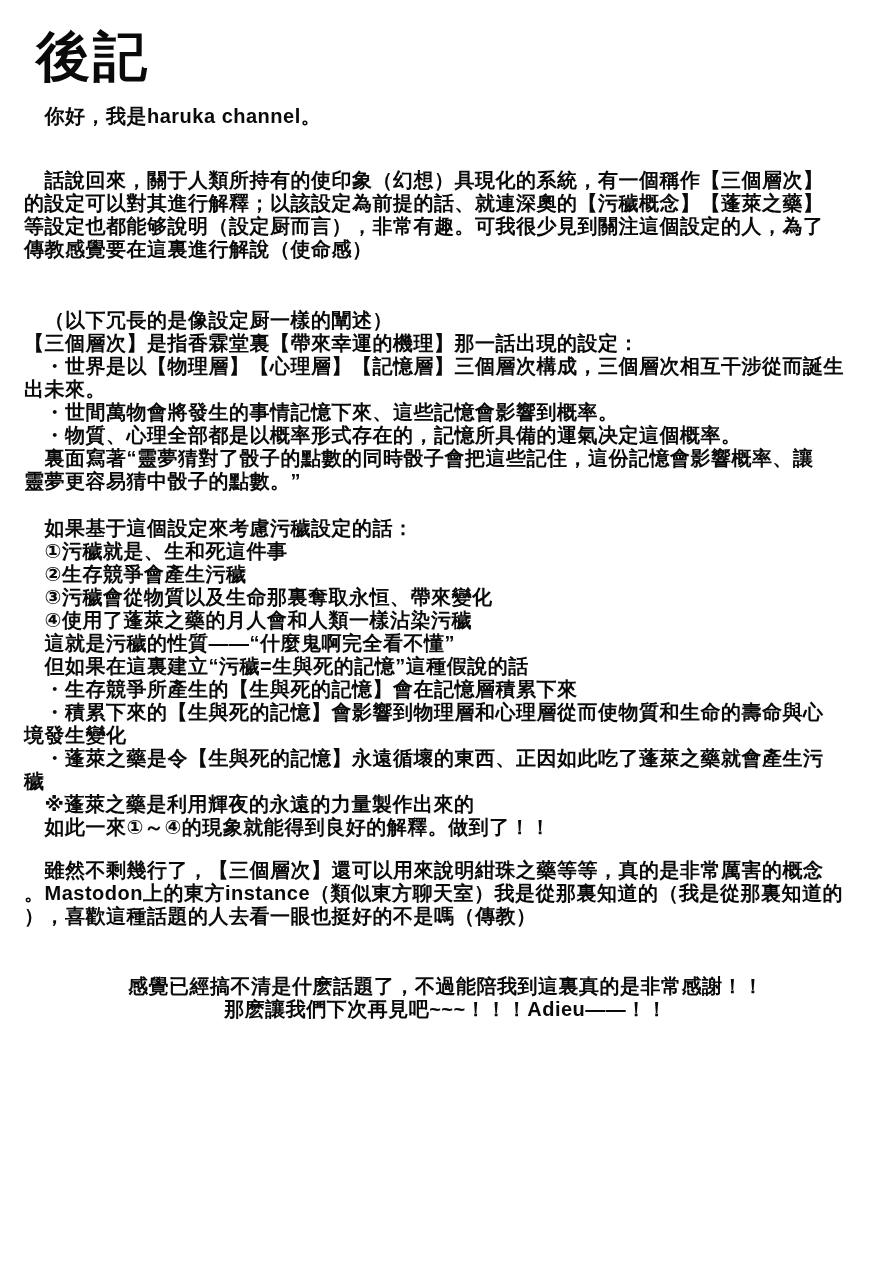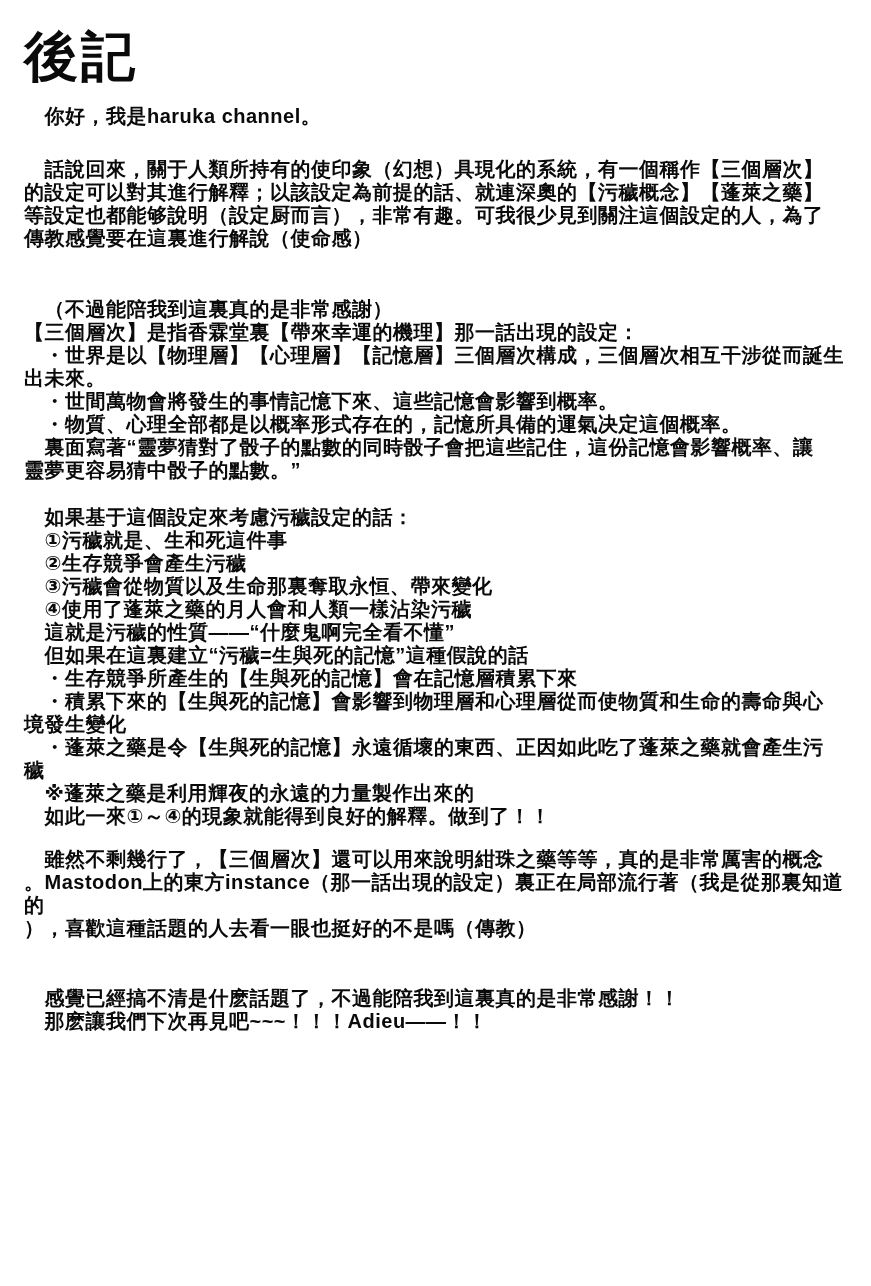--- a/index.html
+++ b/index.html
@@ -8,61 +8,61 @@
     width: 871px;
     height: 1286px;
     background: #ffffff;
     color: #0a0a0a;
     box-sizing: border-box;
     padding: 30px 24px 0 24px;
     overflow: hidden;
     font-family: "Liberation Sans", "DejaVu Sans", sans-serif;
   }
   .title {
-    margin: 0 0 0 0;
+    margin: 0 0 0 12px;
     font-size: 54px;
     line-height: 54px;
     font-weight: 900;
     letter-spacing: 3px;
     color: #0a0a0a;
     font-family: "DejaVu Sans", "Liberation Sans", sans-serif;
   }
   .para {
     margin: 0;
     font-size: 20px;
     line-height: 23px;
     font-weight: 700;
     letter-spacing: 0.5px;
     white-space: pre-wrap;
     word-break: break-all;
     color: #0a0a0a;
   }
   .mt-greeting  { margin-top: 21px; }
   .mt-intro     { margin-top: 32px; }
-  .mt-layers    { margin-top: 30px; }
+  .mt-layers    { margin-top: 41px; }
   .mt-setting   { margin-top: 48px; }
   .mt-kegare    { margin-top: 24px; }
   .mt-mastodon  { margin-top: 20px; }
-  .mt-farewell  { margin-top: 47px; }
+  .mt-farewell  { margin-top: 47px; text-align: center; }
 </style>
 </head>
 <body>
 
 <div class="page">
   <h1 class="title">後記</h1>
 
   <p class="para mt-greeting">　你好，我是haruka channel。</p>
 
 
   <p class="para mt-layers">　話說回來，關于人類所持有的使印象（幻想）具現化的系統，有一個稱作【三個層次】
 的設定可以對其進行解釋；以該設定為前提的話、就連深奧的【污穢概念】【蓬萊之藥】
 等設定也都能够說明（設定厨而言），非常有趣。可我很少見到關注這個設定的人，為了
 傳教感覺要在這裏進行解說（使命感）</p>
 
-  <p class="para mt-setting">　（不過能陪我到這裏真的是非常感謝）
+  <p class="para mt-setting">　（以下冗長的是像設定厨一樣的闡述）
 【三個層次】是指香霖堂裏【帶來幸運的機理】那一話出現的設定：
 　・世界是以【物理層】【心理層】【記憶層】三個層次構成，三個層次相互干涉從而誕生
 出未來。
 　・世間萬物會將發生的事情記憶下來、這些記憶會影響到概率。
 　・物質、心理全部都是以概率形式存在的，記憶所具備的運氣决定這個概率。
 　裏面寫著“靈夢猜對了骰子的點數的同時骰子會把這些記住，這份記憶會影響概率、讓
 靈夢更容易猜中骰子的點數。”</p>
 
   <p class="para mt-kegare">　如果基于這個設定來考慮污穢設定的話：
 　①污穢就是、生和死這件事
@@ -73,18 +73,18 @@
 　但如果在這裏建立“污穢=生與死的記憶”這種假說的話
 　・生存競爭所產生的【生與死的記憶】會在記憶層積累下來
 　・積累下來的【生與死的記憶】會影響到物理層和心理層從而使物質和生命的壽命與心
 境發生變化
 　・蓬萊之藥是令【生與死的記憶】永遠循壞的東西、正因如此吃了蓬萊之藥就會產生污
 穢
 　※蓬萊之藥是利用輝夜的永遠的力量製作出來的
 　如此一來①～④的現象就能得到良好的解釋。做到了！！</p>
 
   <p class="para mt-mastodon">　雖然不剩幾行了，【三個層次】還可以用來說明紺珠之藥等等，真的是非常厲害的概念
-。Mastodon上的東方instance（那一話出現的設定）裏正在局部流行著（我是從那裏知道的
+。Mastodon上的東方instance（類似東方聊天室）我是從那裏知道的（我是從那裏知道的
 ），喜歡這種話題的人去看一眼也挺好的不是嗎（傳教）</p>
 
   <p class="para mt-farewell">　感覺已經搞不清是什麽話題了，不過能陪我到這裏真的是非常感謝！！
 　那麽讓我們下次再見吧~~~！！！Adieu——！！</p>
 </div>
 
 </body></html>

